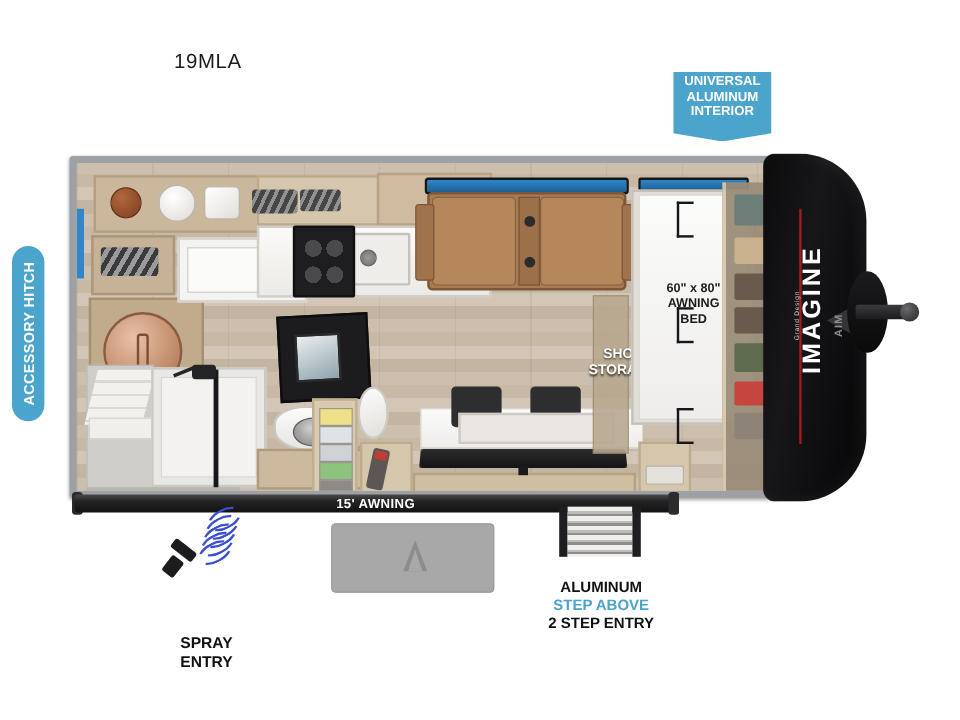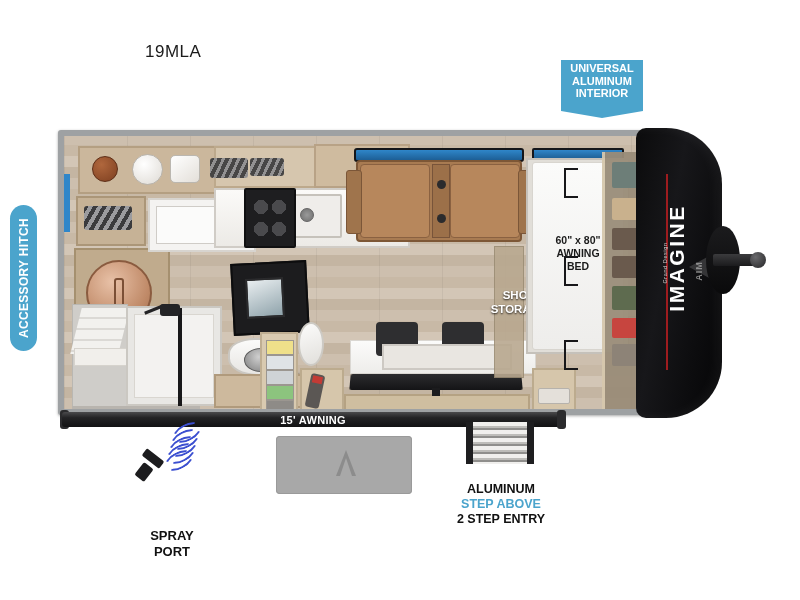--- a/index.html
+++ b/index.html
@@ -440,21 +440,21 @@
         <i style="left:2px;top:7px"></i>
         <i style="left:0px;top:14px"></i>
       <i style="left:-2px;top:21px"></i>
         <i style="left:-4px;top:28px"></i>
     </div>
     <div class="nozzle"></div>
     <div class="nozzle2"></div>
   </div>
   <div class="spray-label">
     <span>SPRAY</span><br>
-    <span>PORT</span>
+    <span>ENTRY</span>
   </div>
 
   <div class="tbl"></div>
   <div class="tbl-a"></div>
   <div class="tbl-a2"></div>
 
   <div class="step-wrap">
     <div class="step-l"></div>
     <div class="step-t"></div>
     <div class="step-r"></div>

